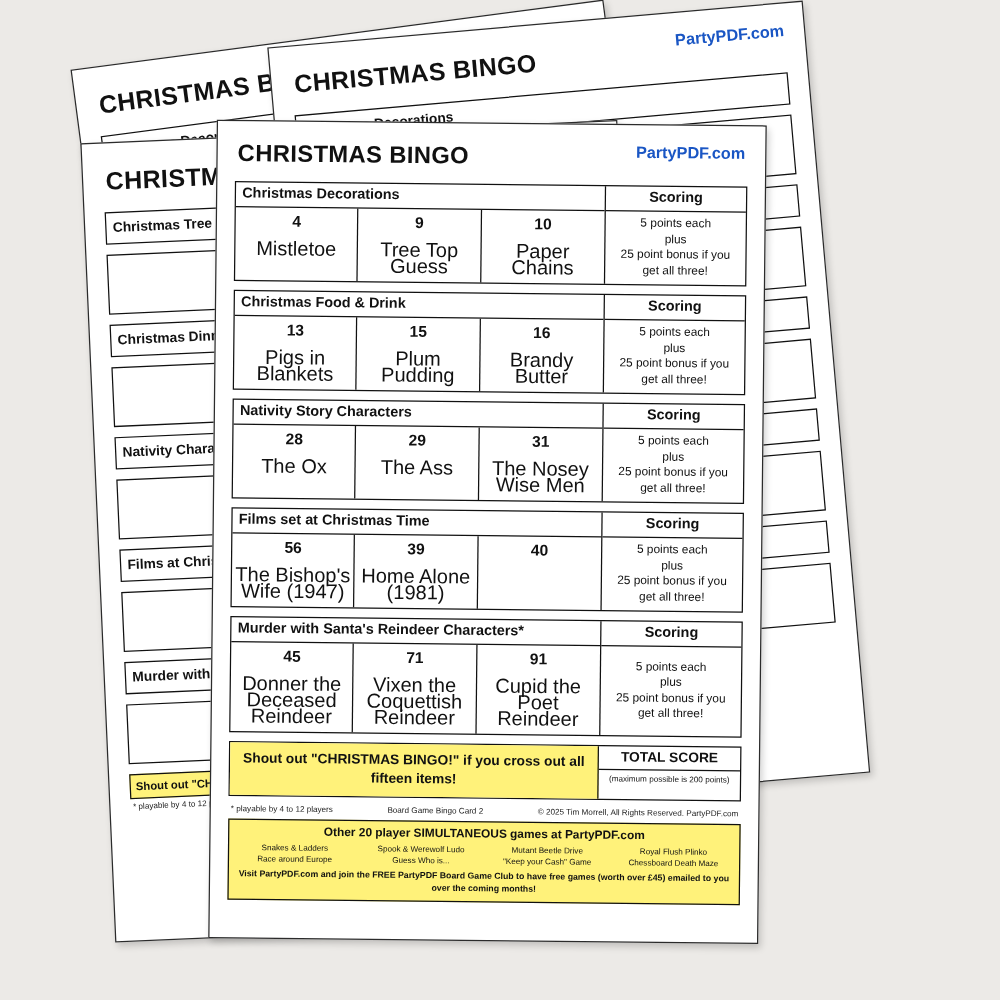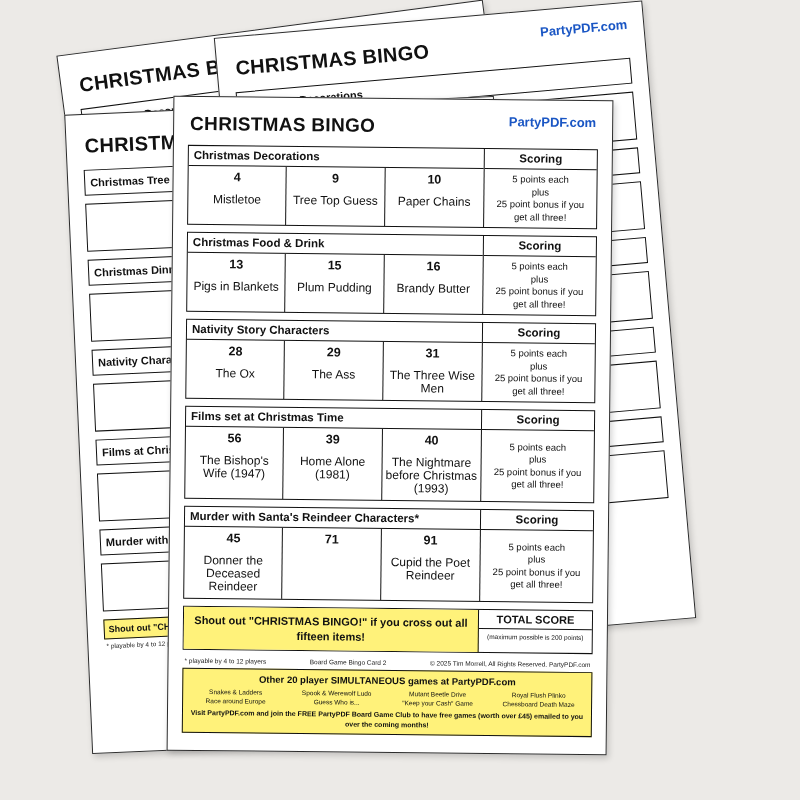--- a/index.html
+++ b/index.html
@@ -114,21 +114,21 @@
   }
   .cell:last-child { border-right: none; }
   .cell-num {
     font-size: 12.5px;
     font-weight: bold;
     color: #111;
     line-height: 16px;
     margin-bottom: 8px;
   }
   .cell-label {
-    font-size: 12px;
+    font-size: 16px;
     color: #111;
     line-height: 13px;
   }
   .cat-right {
     width: 113px;
     flex: 0 0 113px;
     border-left: 1.3px solid #111;
     display: flex;
     flex-direction: column;
     box-sizing: border-box;
@@ -425,21 +425,21 @@
           <div class="cell">
             <div class="cell-num">28</div>
             <div class="cell-label">The Ox</div>
           </div>
           <div class="cell">
             <div class="cell-num">29</div>
             <div class="cell-label">The Ass</div>
           </div>
           <div class="cell">
             <div class="cell-num">31</div>
-            <div class="cell-label">The Three Wise Men</div>
+            <div class="cell-label">The Nosey Wise Men</div>
           </div>
         </div>
       </div>
       <div class="cat-right">
         <div class="scoring-head">Scoring</div>
         <div class="scoring-body">
           <div>5 points each</div>
           <div>plus</div>
           <div>25 point bonus if you</div>
           <div>get all three!</div>
@@ -454,21 +454,20 @@
           <div class="cell">
             <div class="cell-num">56</div>
             <div class="cell-label">The Bishop's Wife (1947)</div>
           </div>
           <div class="cell">
             <div class="cell-num">39</div>
             <div class="cell-label">Home Alone (1981)</div>
           </div>
           <div class="cell">
             <div class="cell-num">40</div>
-            <div class="cell-label">The Nightmare before Christmas (1993)</div>
           </div>
         </div>
       </div>
       <div class="cat-right">
         <div class="scoring-head">Scoring</div>
         <div class="scoring-body">
           <div>5 points each</div>
           <div>plus</div>
           <div>25 point bonus if you</div>
           <div>get all three!</div>
@@ -479,20 +478,21 @@
     <div class="cat">
       <div class="cat-left">
         <div class="cat-title">Murder with Santa's Reindeer Characters*</div>
         <div class="cat-items">
           <div class="cell">
             <div class="cell-num">45</div>
             <div class="cell-label">Donner the Deceased Reindeer</div>
           </div>
           <div class="cell">
             <div class="cell-num">71</div>
+            <div class="cell-label">Vixen the Coquettish Reindeer</div>
           </div>
           <div class="cell">
             <div class="cell-num">91</div>
             <div class="cell-label">Cupid the Poet Reindeer</div>
           </div>
         </div>
       </div>
       <div class="cat-right">
         <div class="scoring-head">Scoring</div>
         <div class="scoring-body">

